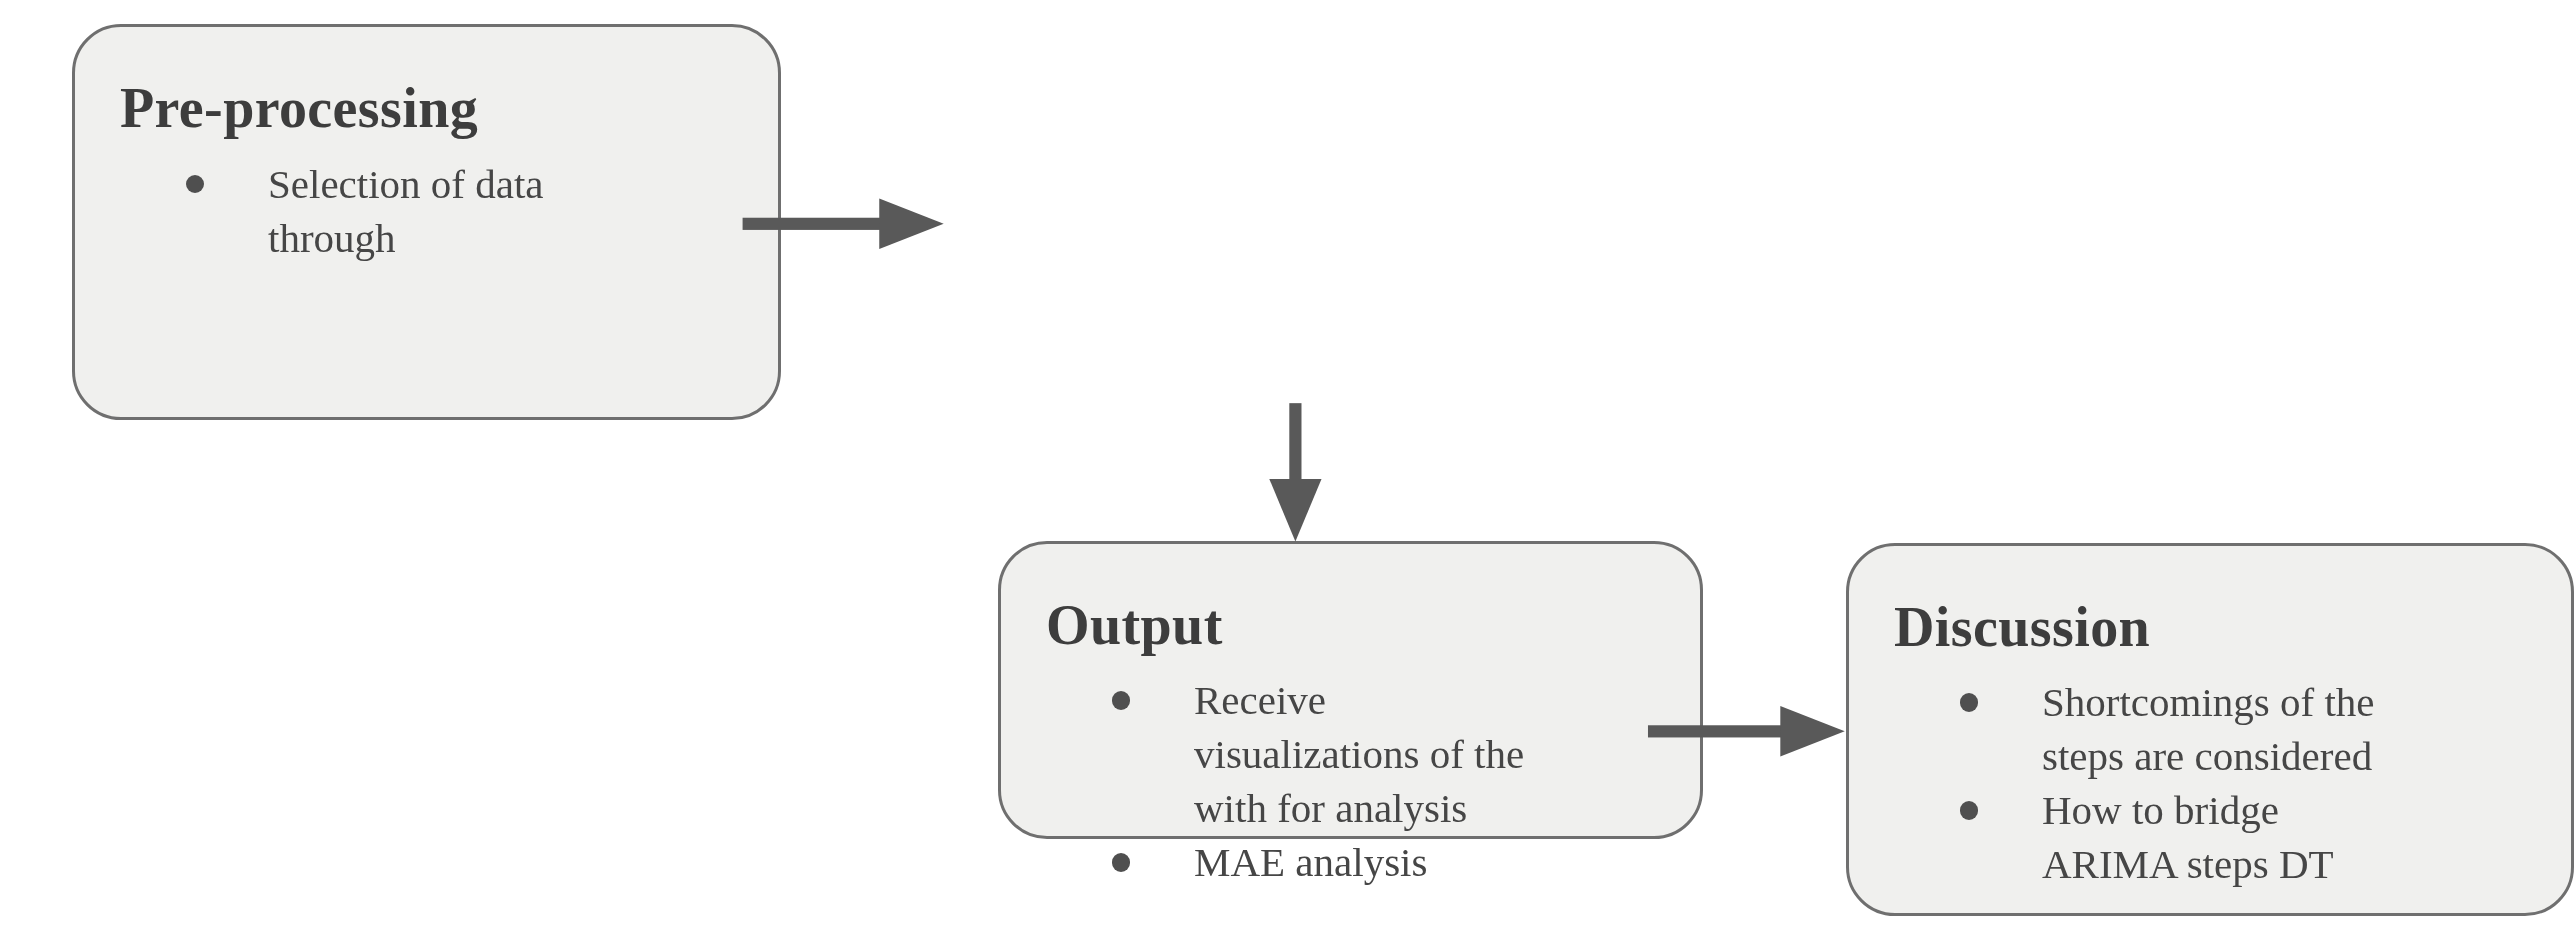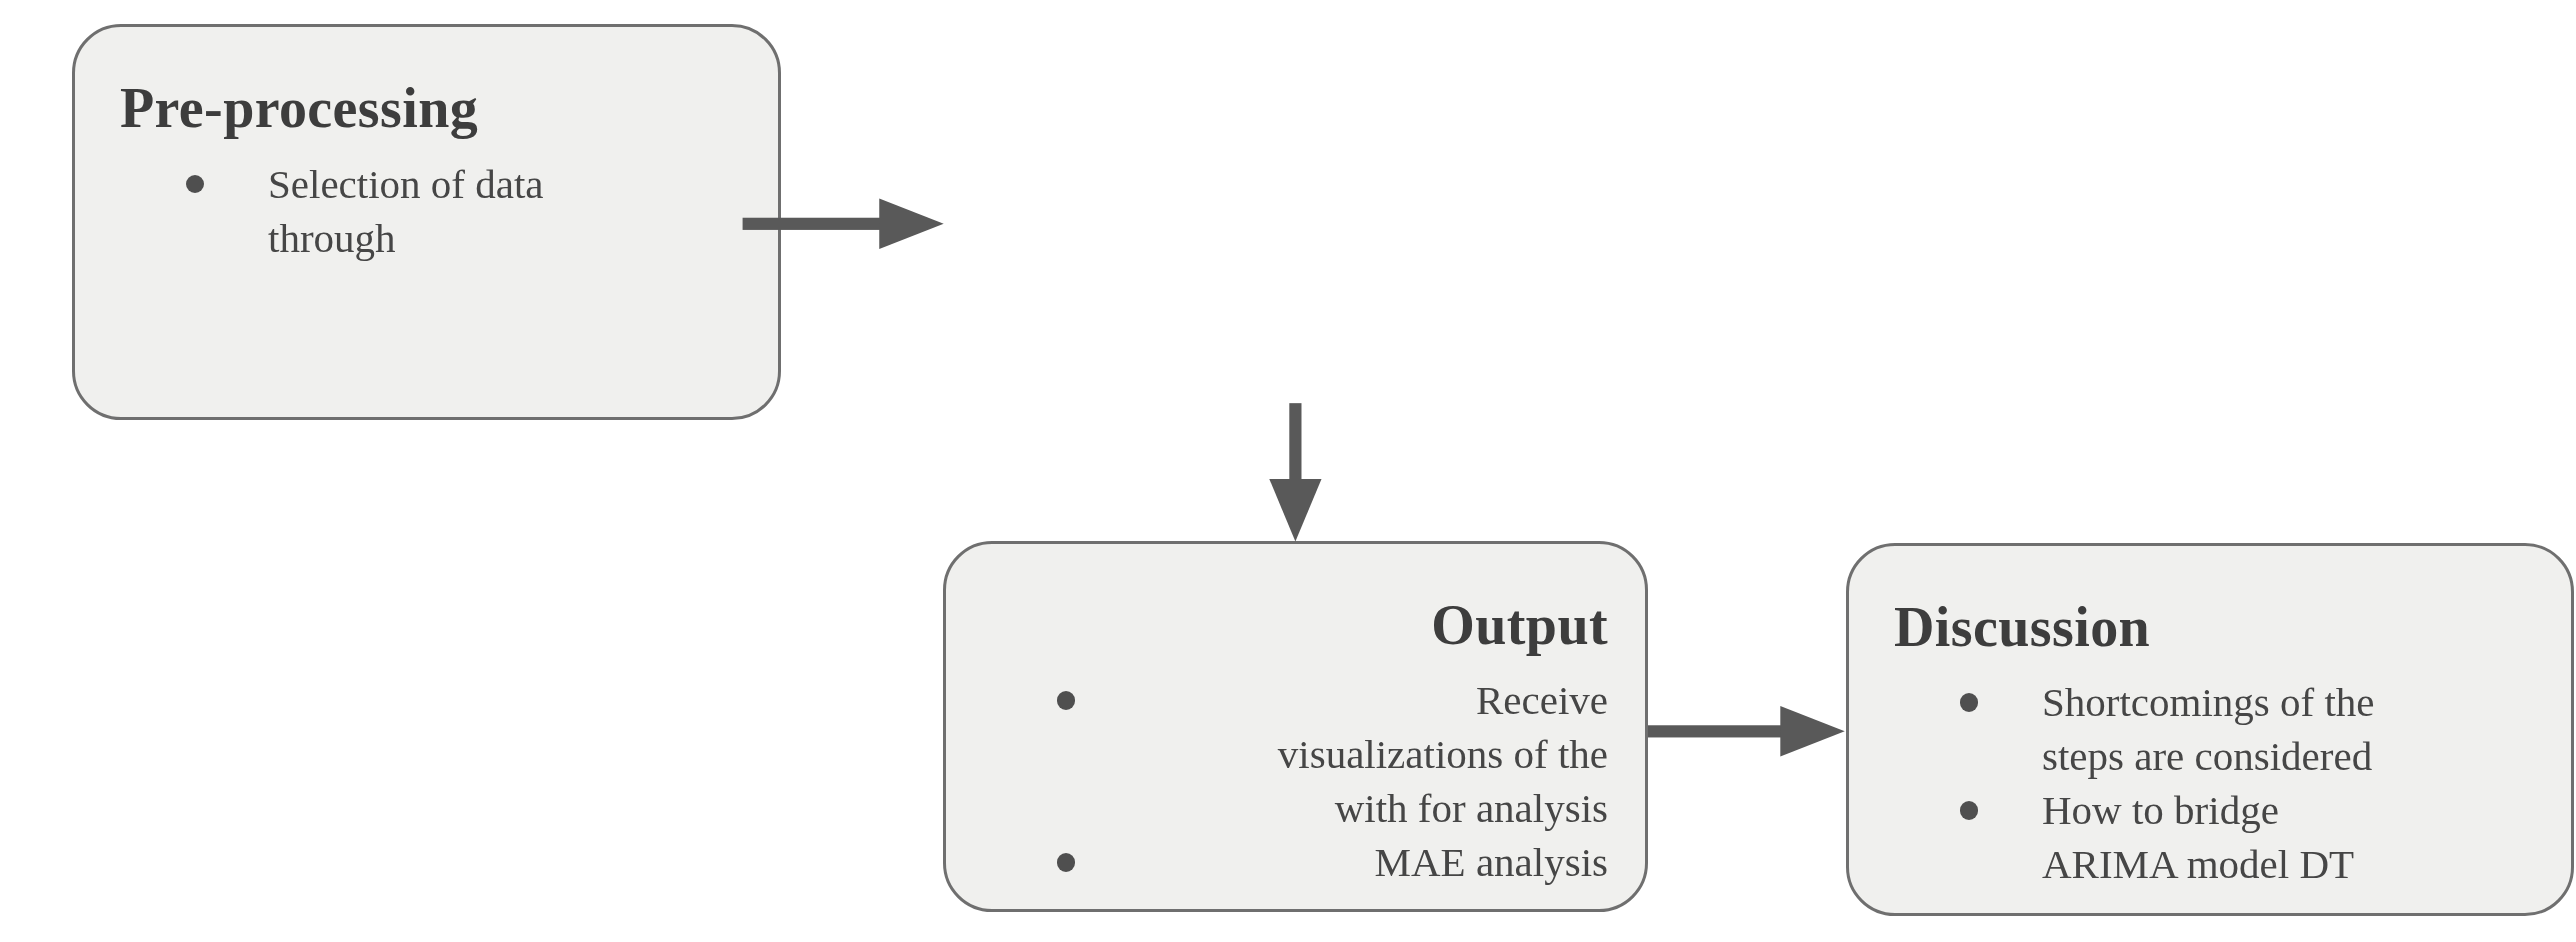--- a/index.html
+++ b/index.html
@@ -49,21 +49,21 @@
     position: absolute;
     left: 66px;
     top: 18.3px;
     width: 18.3px;
     height: 18.3px;
     border-radius: 50%;
     background: #4f4f4f;
   }
   #node-pre-processing { left: 37px;   top: 24.4px;  width: 709px; height: 396px; margin-left: 35px; }
   #node-processing     { left: 945px; top: 26px;  width: 697px; height: 377px; }
-  #node-output         { left: 943px; top: 541px; width: 705px; height: 371px; text-align: right; }
+  #node-output         { left: 998px; top: 541px; width: 705px; height: 298px; }
   #node-discussion     { left: 1846px; top: 543px; width: 728px; height: 373px; }
   .arrow-layer {
     position: absolute;
     left: 0; top: 0;
     width: 2576px;
     height: 943px;
     pointer-events: none;
   }
 </style>
 </head>
@@ -89,21 +89,21 @@
       <li>MAE analysis</li>
     </ul>
   </div>
 
   <div class="node" id="node-discussion">
     <h2>Discussion</h2>
     <ul>
       <li>Shortcomings of the
 steps are considered</li>
       <li>How to bridge
-ARIMA model DT</li>
+ARIMA steps DT</li>
     </ul>
   </div>
 
   <svg class="arrow-layer" viewBox="0 0 2959 1083" xmlns="http://www.w3.org/2000/svg">
     <g>
       <rect x="853" y="250" width="160" height="14" fill="#595959"></rect>
       <polygon points="1010,228 1010,286 1084,257" fill="#595959"></polygon>
     </g>
     <g>
       <rect x="1481" y="463" width="14" height="90" fill="#595959"></rect>

